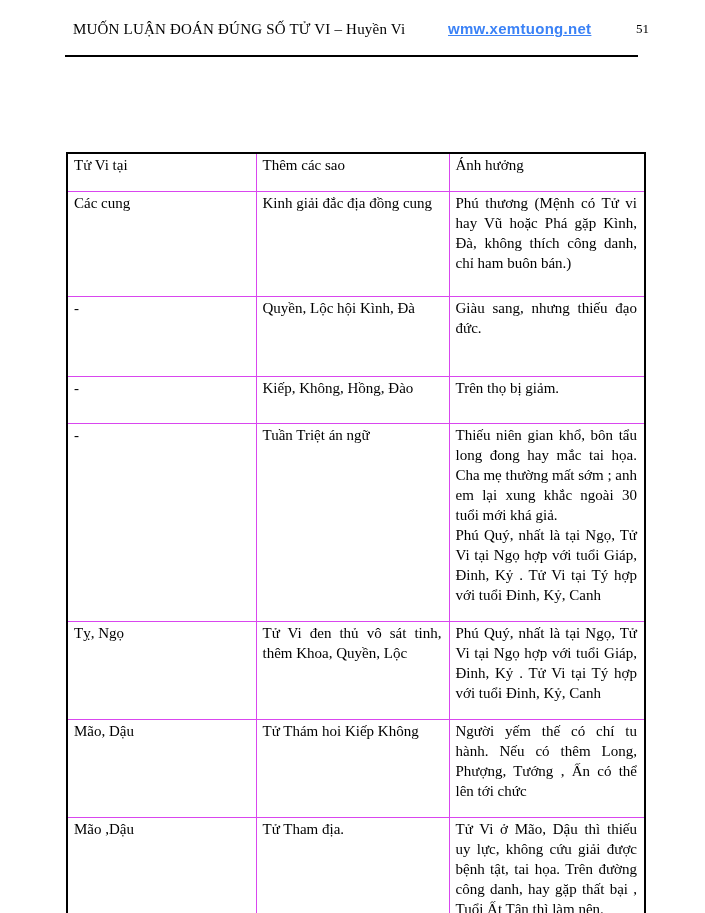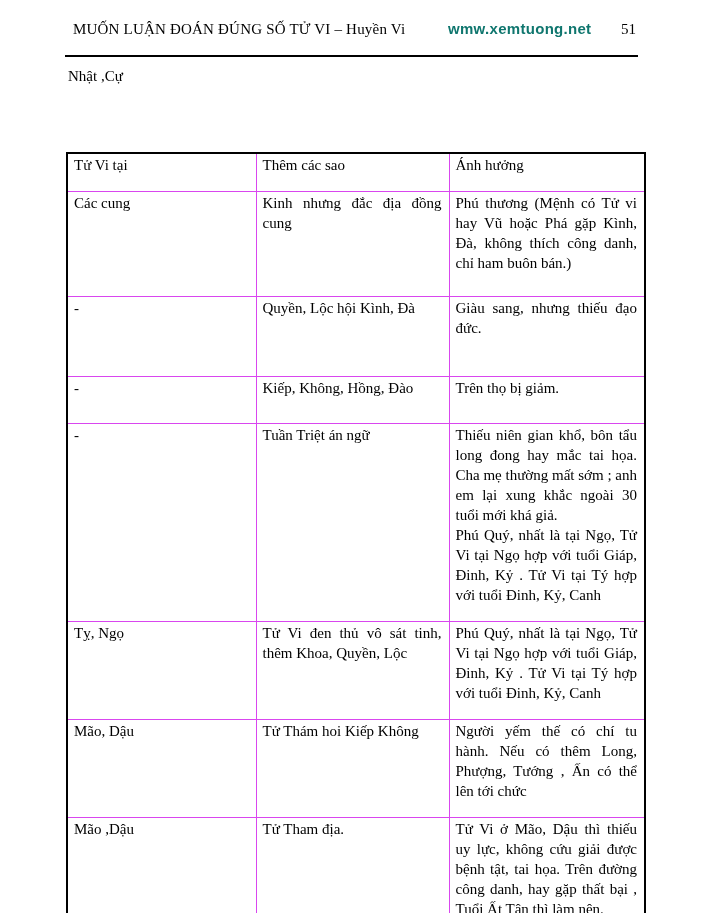--- a/index.html
+++ b/index.html
@@ -16,26 +16,26 @@
 
   
   .doc-title {
     position: absolute; left: 66px; top: 21px;
     font-size: 15px; letter-spacing: 0.2px; white-space: nowrap; margin-left: 7px;
   }
   .site-link {
     position: absolute; left: 448px; top: 20px;
     font-family: "Liberation Sans", sans-serif;
     font-weight: bold; font-size: 15px;
-    color: #0f766e; 
+    color: #3b82f6; text-decoration: underline;
     letter-spacing: 0.3px; white-space: nowrap; cursor: pointer;
   }
   .page-number {
-    position: absolute; left: 621px; top: 21px;
-    font-size: 15px;
+    position: absolute; left: 636px; top: 21px;
+    font-size: 13px;
   }
   .header-rule {
     position: absolute; left: 65px; top: 55px;
     width: 573px; height: 2px; background: #000000;
   }
 
   
   .intro {
     position: absolute; left: 68px; top: 66px;
     font-size: 15px; line-height: 21.5px;
@@ -69,38 +69,37 @@
 
   <div class="doc-title">MUỐN LUẬN ĐOÁN ĐÚNG SỐ TỬ VI – Huyền Vi</div>
 
   <div class="site-link">wmw.xemtuong.net</div>
 
   <div class="page-number">51</div>
 
   <div class="header-rule"></div>
 
   <div class="intro">
-    <div>Nhật ,Cự</div>
   </div>
 
   <table class="tuvi">
     <colgroup>
       <col style="width:189px">
       <col style="width:193px">
       <col style="width:196px">
     </colgroup>
     <tbody>
         <tr style="height:21px">
       <th>Tử Vi tại</th>
       <th>Thêm các sao</th>
       <th>Ánh hưởng</th>
     </tr>
     <tr style="height:105px">
       <td>Các cung</td>
-      <td>Kinh nhưng đắc địa đồng cung</td>
+      <td>Kinh giải đắc địa đồng cung</td>
       <td>Phú thương (Mệnh có Tử vi hay Vũ hoặc Phá gặp Kình, Đà, không thích công danh, chỉ ham buôn bán.)</td>
     </tr>
     <tr style="height:80px">
       <td>-</td>
       <td>Quyền, Lộc hội Kình, Đà</td>
       <td>Giàu sang, nhưng thiếu đạo đức.</td>
     </tr>
     <tr style="height:47px">
       <td>-</td>
       <td>Kiếp, Không, Hồng, Đào</td>

